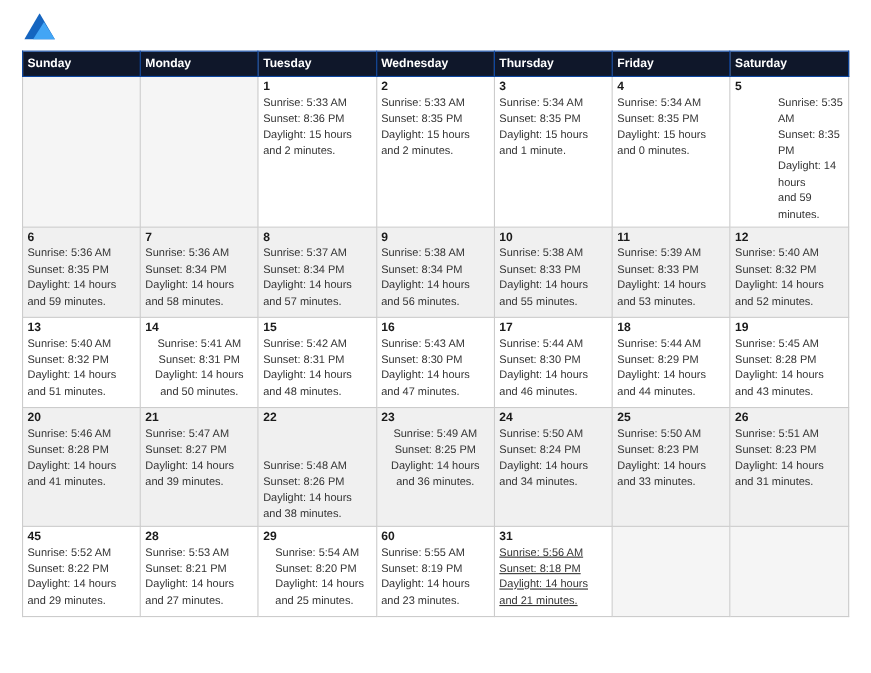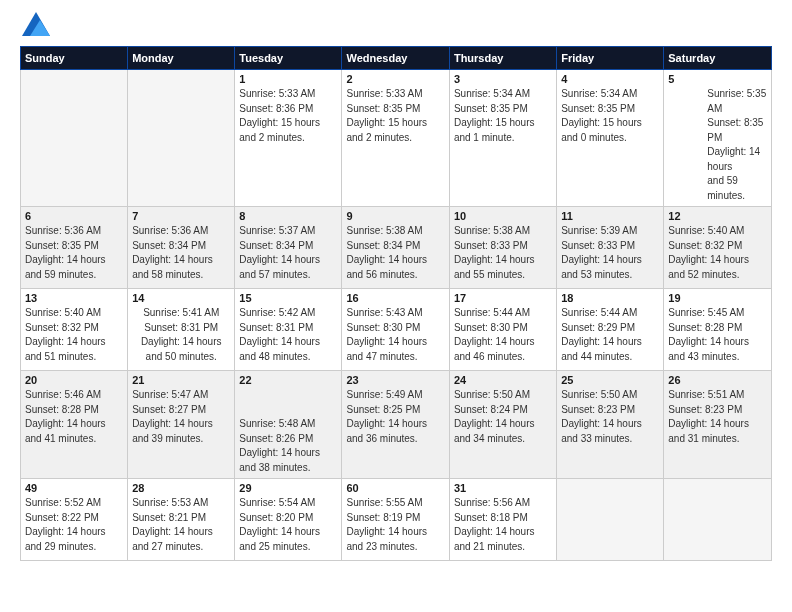--- a/index.html
+++ b/index.html
@@ -289,21 +289,21 @@
           </td>
           <td>
             <div class="day-number">22</div>
             <div class="day-info" style="white-space: pre-line; margin-top: 31px;">Sunrise: 5:48 AM
 Sunset: 8:26 PM
 Daylight: 14 hours
 and 38 minutes.</div>
           </td>
           <td>
             <div class="day-number">23</div>
-            <div class="day-info" style="white-space: pre-line;">Sunrise: 5:49 AM
+            <div class="day-info" style="white-space: pre-line; text-align: center;">Sunrise: 5:49 AM
 Sunset: 8:25 PM
 Daylight: 14 hours
 and 36 minutes.</div>
           </td>
           <td>
             <div class="day-number">24</div>
             <div class="day-info" style="white-space: pre-line;">Sunrise: 5:50 AM
 Sunset: 8:24 PM
 Daylight: 14 hours
 and 34 minutes.</div>
@@ -318,50 +318,50 @@
           <td>
             <div class="day-number">26</div>
             <div class="day-info" style="white-space: pre-line;">Sunrise: 5:51 AM
 Sunset: 8:23 PM
 Daylight: 14 hours
 and 31 minutes.</div>
           </td>
         </tr>
         <tr>
           <td>
-            <div class="day-number">49</div>
+            <div class="day-number">45</div>
             <div class="day-info" style="white-space: pre-line;">Sunrise: 5:52 AM
 Sunset: 8:22 PM
 Daylight: 14 hours
 and 29 minutes.</div>
           </td>
           <td>
             <div class="day-number">28</div>
             <div class="day-info" style="white-space: pre-line;">Sunrise: 5:53 AM
 Sunset: 8:21 PM
 Daylight: 14 hours
 and 27 minutes.</div>
           </td>
           <td>
             <div class="day-number">29</div>
-            <div class="day-info" style="white-space: pre-line;">Sunrise: 5:54 AM
+            <div class="day-info" style="white-space: pre-line; margin-left: 11px;">Sunrise: 5:54 AM
 Sunset: 8:20 PM
 Daylight: 14 hours
 and 25 minutes.</div>
           </td>
           <td>
             <div class="day-number">60</div>
             <div class="day-info" style="white-space: pre-line;">Sunrise: 5:55 AM
 Sunset: 8:19 PM
 Daylight: 14 hours
 and 23 minutes.</div>
           </td>
           <td>
             <div class="day-number">31</div>
-            <div class="day-info" style="white-space: pre-line;">Sunrise: 5:56 AM
+            <div class="day-info" style="white-space: pre-line; text-decoration: underline;">Sunrise: 5:56 AM
 Sunset: 8:18 PM
 Daylight: 14 hours
 and 21 minutes.</div>
           </td>
           <td class="empty"></td>
           <td class="empty"></td>
         </tr>
       </tbody>
   </table>
 </div>

